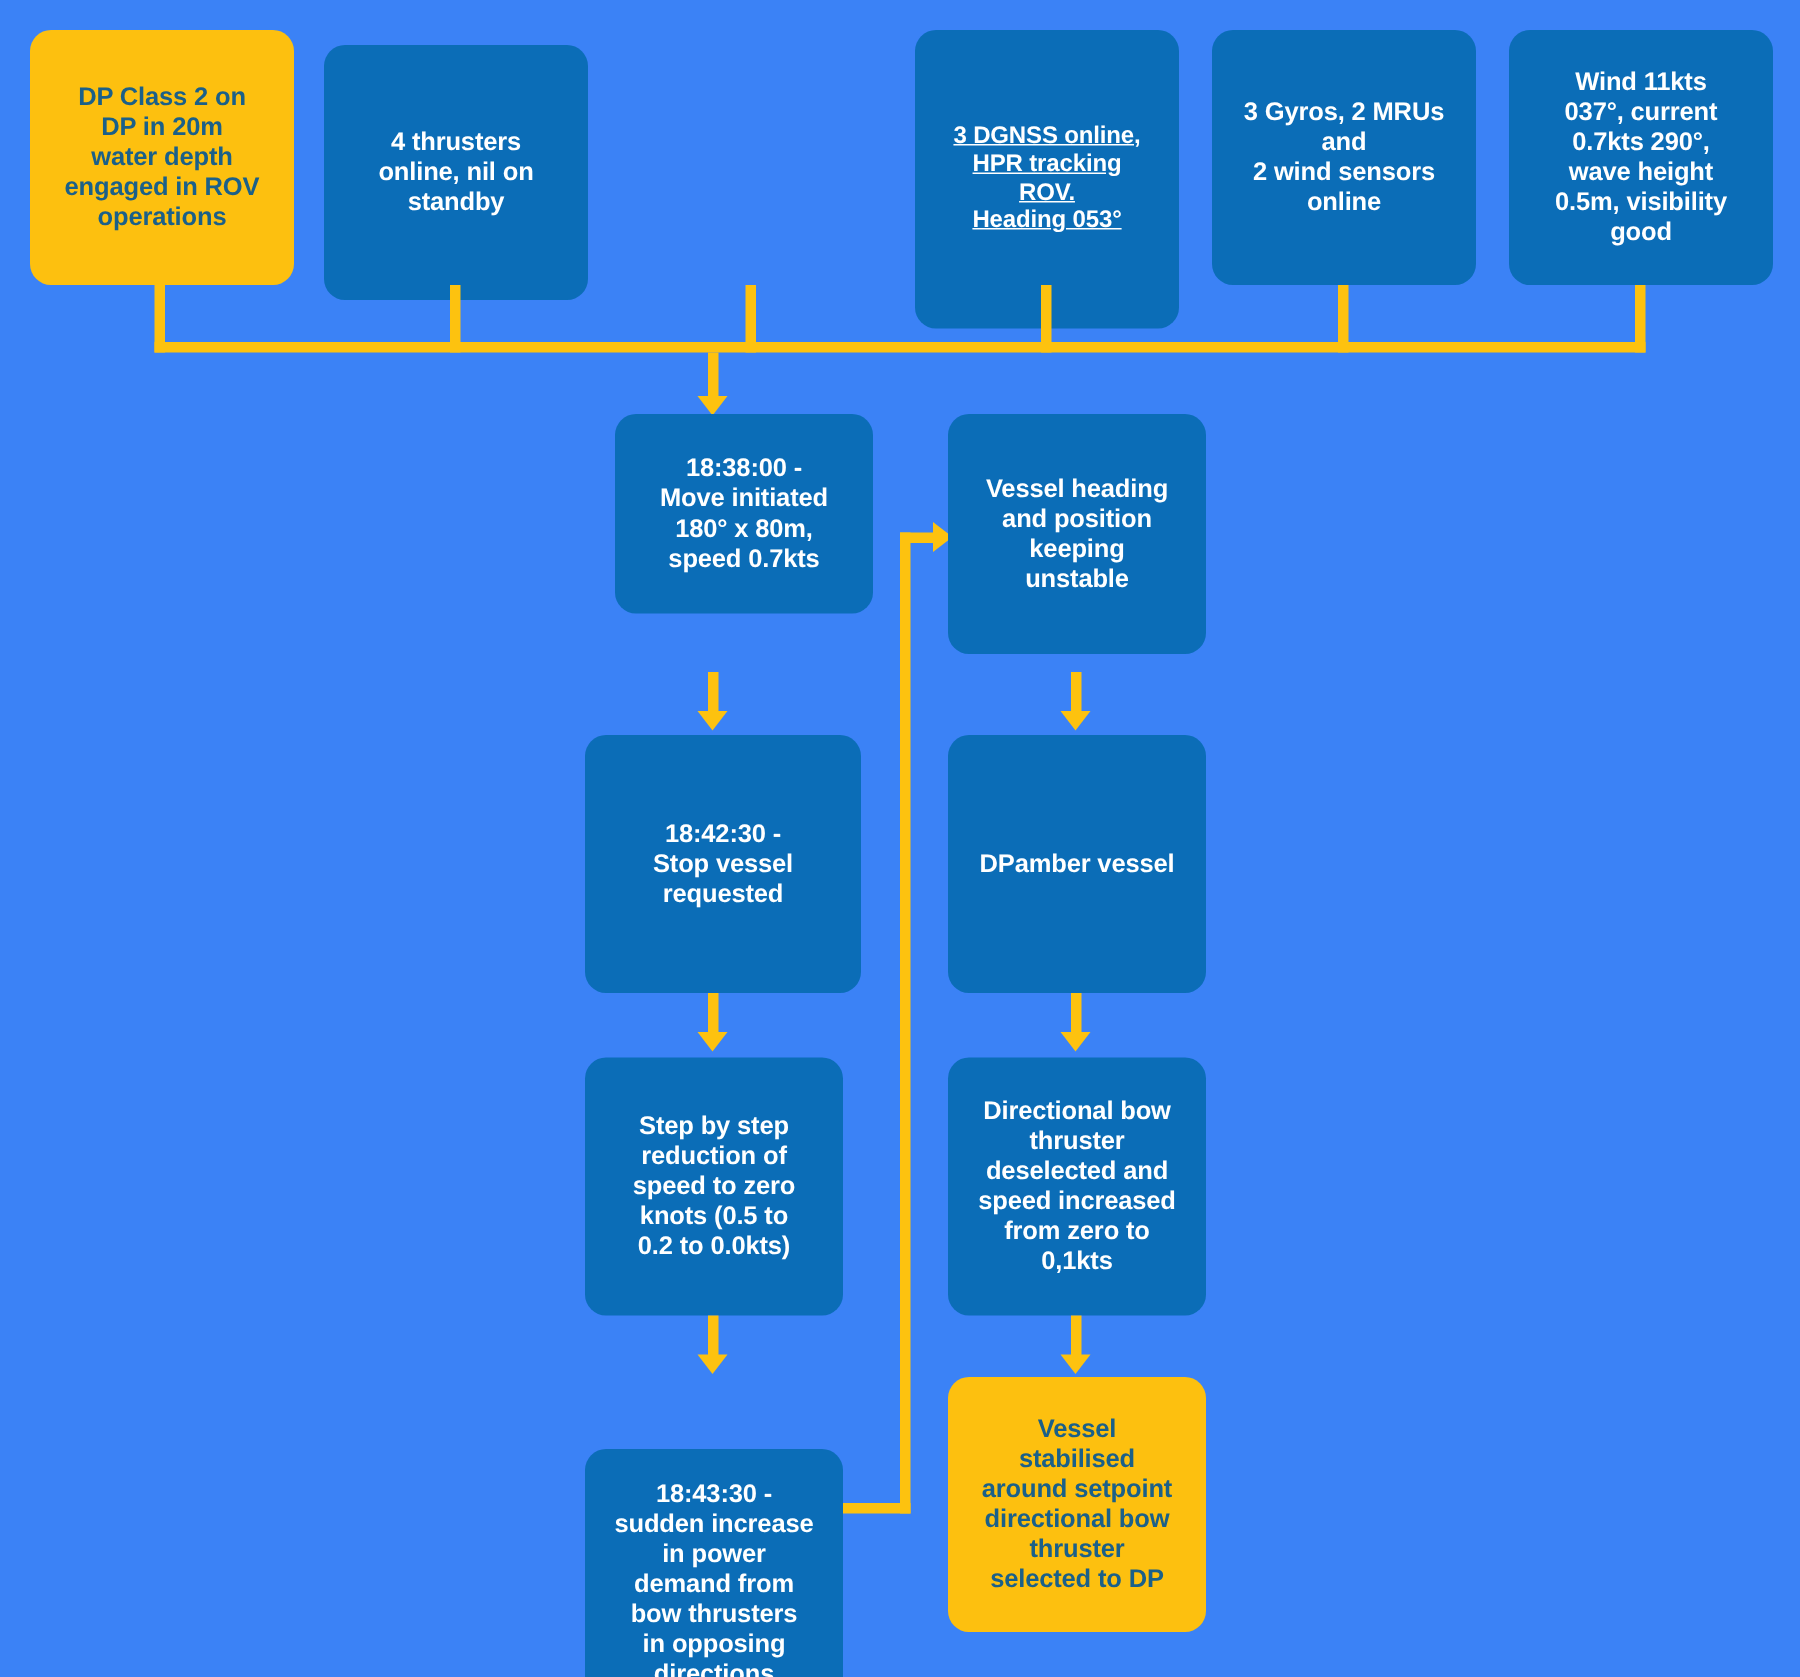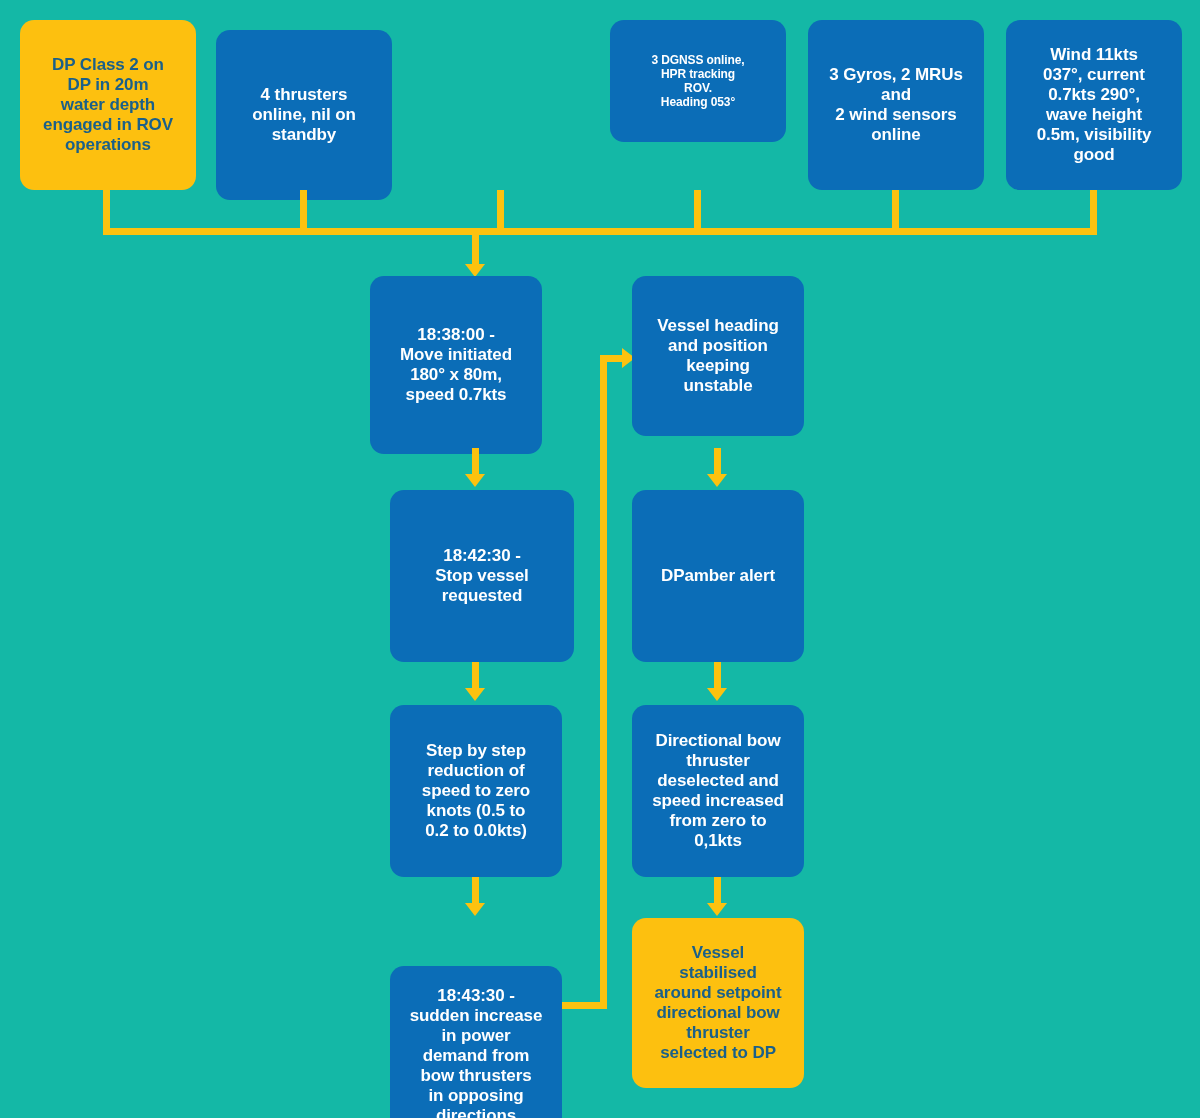--- a/index.html
+++ b/index.html
@@ -1,20 +1,20 @@
 <!DOCTYPE html>
 <html><head>
 <meta charset="utf-8">
 <title>DP Incident Flowchart</title>
 <style>
   html,body{margin:0;padding:0;background:#000;}
   #canvas{
     position:relative;
     width:1200px;height:1118px;
-    background:#14b8a6;
+    background:#3b82f6;
     font-family:"Liberation Sans", sans-serif;
     overflow:hidden;
   }
   .node{
     position:absolute;
     border-radius:14px;
     display:flex;
     align-items:center;
     justify-content:center;
     text-align:center;
@@ -56,21 +56,21 @@
 operations</span>
   </div>
 
   <div class="node blue" style="left:216px;top:20px;width:176px;height:170px;font-size:17px;margin-top:10px;">
     <span class="txt">4 thrusters
 online, nil on
 standby</span>
   </div>
 
 
-  <div class="node blue" style="left:610px;top:20px;width:176px;height:122px;font-size:12px;">
+  <div class="node blue" style="left:610px;top:20px;width:176px;height:199px;font-size:16px;text-decoration:underline;">
     <span class="txt">3 DGNSS online,
 HPR tracking
 ROV.
 Heading 053°</span>
   </div>
 
   <div class="node blue" style="left:808px;top:20px;width:176px;height:170px;font-size:17px;">
     <span class="txt">3 Gyros, 2 MRUs
 and
 2 wind sensors
@@ -90,21 +90,21 @@
   <div class="conn" style="left:300px;top:190px;width:7px;height:45px;"></div>
   <div class="conn" style="left:497px;top:190px;width:7px;height:45px;"></div>
   <div class="conn" style="left:694px;top:190px;width:7px;height:45px;"></div>
   <div class="conn" style="left:892px;top:190px;width:7px;height:45px;"></div>
   <div class="conn" style="left:1090px;top:190px;width:7px;height:45px;"></div>
   <div class="conn" style="left:103px;top:228px;width:994px;height:7px;"></div>
 
   <div class="conn" style="left:472px;top:235px;width:7px;height:33px;"></div>
   <div class="arrowhead" style="left:465px;top:264px;"></div>
 
-  <div class="node blue" style="left:370px;top:276px;width:172px;height:178px;font-size:17px;">
+  <div class="node blue" style="left:410px;top:276px;width:172px;height:133px;font-size:17px;">
     <span class="txt">18:38:00 -
 Move initiated
 180° x 80m,
 speed 0.7kts</span>
   </div>
 
   <div class="conn" style="left:472px;top:448px;width:7px;height:30px;"></div>
   <div class="arrowhead" style="left:465px;top:474px;"></div>
 
   <div class="node blue" style="left:390px;top:490px;width:184px;height:172px;font-size:17px;">
@@ -146,21 +146,21 @@
     <span class="txt">Vessel heading
 and position
 keeping
 unstable</span>
   </div>
 
   <div class="conn" style="left:714px;top:448px;width:7px;height:30px;"></div>
   <div class="arrowhead" style="left:707px;top:474px;"></div>
 
   <div class="node blue" style="left:632px;top:490px;width:172px;height:172px;font-size:17px;">
-    <span class="txt">DPamber alert</span>
+    <span class="txt">DPamber vessel</span>
   </div>
 
   <div class="conn" style="left:714px;top:662px;width:7px;height:30px;"></div>
   <div class="arrowhead" style="left:707px;top:688px;"></div>
 
   <div class="node blue" style="left:632px;top:705px;width:172px;height:172px;font-size:17px;">
     <span class="txt">Directional bow
 thruster
 deselected and
 speed increased

